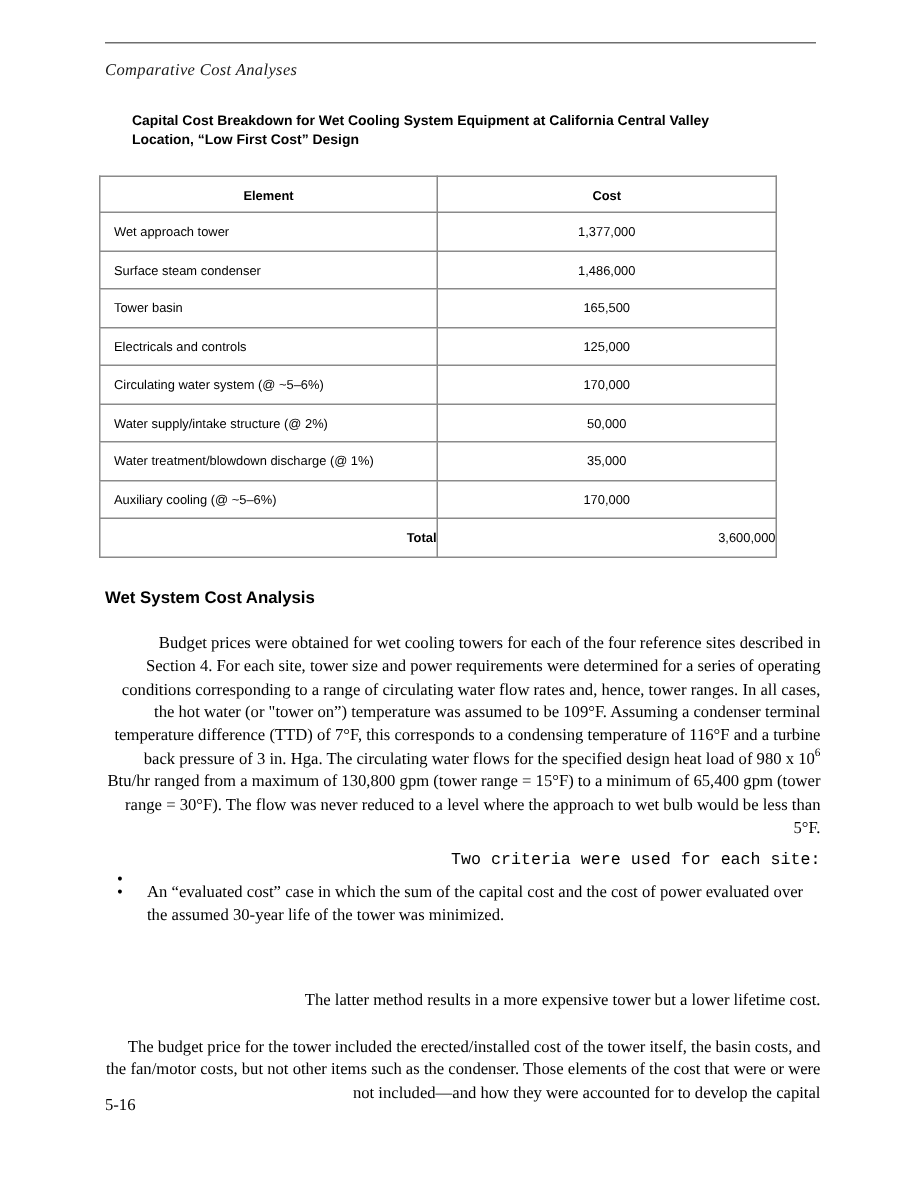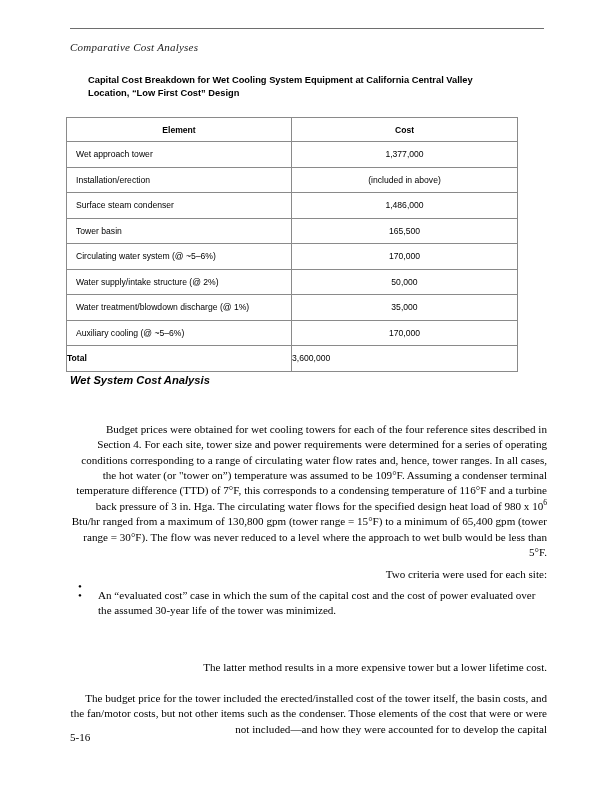--- a/index.html
+++ b/index.html
@@ -83,50 +83,49 @@
   }
   .cost-table tbody td.elem {
     text-align: left;
     padding-left: 9px;
   }
   .cost-table tbody td.cost {
     text-align: center;
   }
   .cost-table tr.total-row td {
     font-weight: bold;
-    text-align: left;
+    text-align: right;
   }
   .cost-table tr.total-row td.cost {
     font-weight: normal;
   }
 
   
   .section-heading {
     position: absolute;
     left: 70px;
-    top: 374px;
+    top: 393px;
     font-family: "Liberation Sans", "DejaVu Sans", sans-serif;
     font-weight: bold;
-    font-style: italic;
     font-size: 11.2px;
     color: #000;
   }
 
   .body-block {
     position: absolute;
     left: 70px;
     width: 477px;
     font-family: "Liberation Serif", "DejaVu Serif", serif;
     font-size: 11.1px;
     line-height: 15.35px;
     text-align: right;
     color: #000;
   }
   #para-1 { top: 411px; }
-  #para-2 { top: 556px; }
+  #para-2 { top: 556px; font-family: Liberation Mono, monospace; }
   #para-3 { top: 649px; }
   #para-4 { top: 680px; }
 
   .bullet-list {
     position: absolute;
     left: 70px;
     width: 477px;
     margin: 0;
     padding: 0;
     list-style: none;
@@ -189,30 +188,30 @@
         <th>Element</th>
         <th>Cost</th>
       </tr>
     </thead>
     <tbody>
       <tr>
         <td class="elem">Wet approach tower</td>
         <td class="cost">1,377,000</td>
       </tr>
       <tr>
-        <td class="elem">Installation/erection</td>
-        <td class="cost">(included in above)</td>
-      </tr>
-      <tr>
         <td class="elem">Surface steam condenser</td>
         <td class="cost">1,486,000</td>
       </tr>
       <tr>
         <td class="elem">Tower basin</td>
         <td class="cost">165,500</td>
+      </tr>
+      <tr>
+        <td class="elem">Electricals and controls</td>
+        <td class="cost">125,000</td>
       </tr>
       <tr>
         <td class="elem">Circulating water system (@ ~5–6%)</td>
         <td class="cost">170,000</td>
       </tr>
       <tr>
         <td class="elem">Water supply/intake structure (@ 2%)</td>
         <td class="cost">50,000</td>
       </tr>
       <tr>

